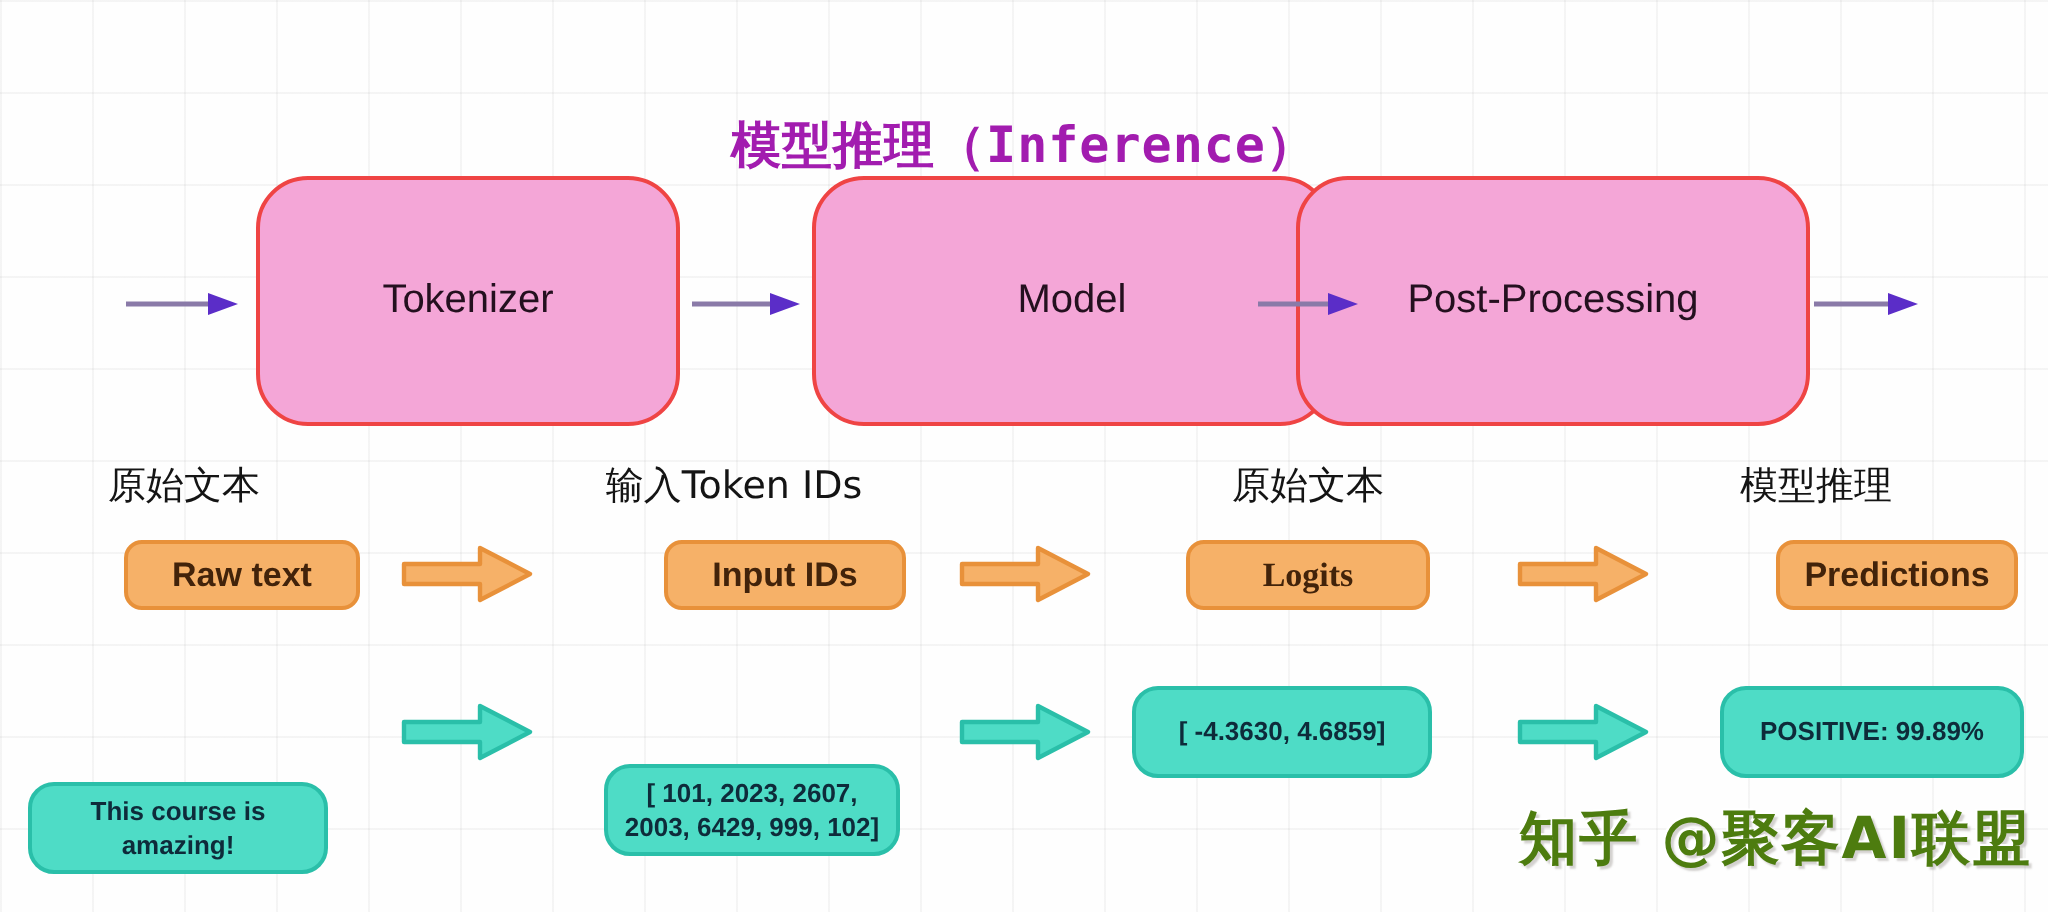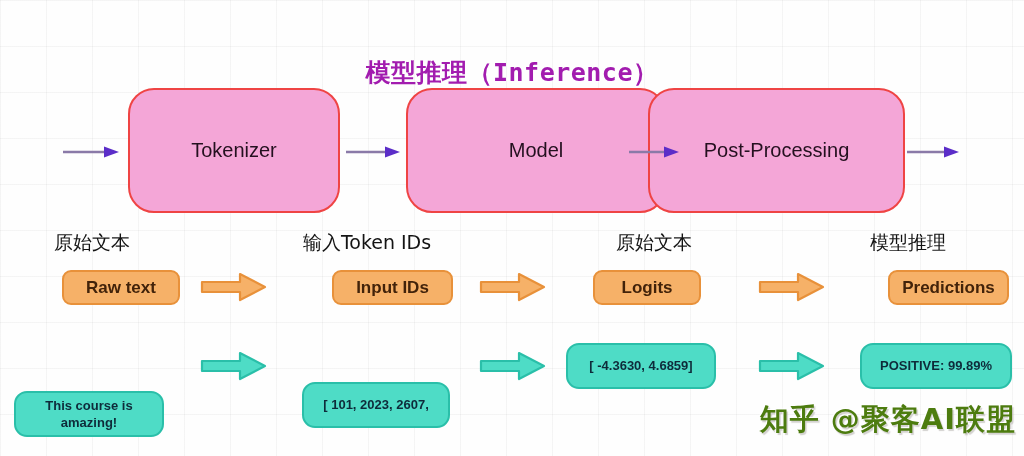--- a/index.html
+++ b/index.html
@@ -48,21 +48,21 @@
   .rl4{ left:848px; width:120px; }
   
   .obox{
     top:270px; height:35px;
     background:#f6b168; border:2px solid #e8913a; border-radius:9px;
     display:flex; align-items:center; justify-content:center;
     font-size:17px; font-weight:700; color:#42230a;
   }
   .ob1{ left:30px;  width:118px;margin-left:32px; }
   .ob2{ left:316px; width:121px;margin-left:16px; }
-  .ob3{ left:593px; width:108px; }
+  .ob3{ left:593px; width:122px;font-family:Liberation Serif, serif; }
   .ob4{ left:872px; width:121px;margin-left:16px; }
   
   .barrow{ height:34px; }
   .barrow.orange{ top:270px; }
   .barrow.teal{ top:349px; }
   .ba1{ left:199px; width:70px; }
   .ba2{ left:478px; width:70px; }
   .ba3{ left:757px; width:70px; }
   
   .tbox{
@@ -143,20 +143,21 @@
 <svg class="abs barrow orange ba3" viewBox="0 0 70 34">
   <polygon points="3,12 41,12 41,4 66,17 41,30 41,22 3,22" fill="#f6b168" stroke="#e8913a" stroke-width="2.2" stroke-linejoin="round"></polygon>
 </svg>
 
 <div class="abs tbox tb1">
   <span>This course is</span>
   <span>amazing!</span>
 </div>
 <div class="abs tbox tb2">
   <span>[ 101, 2023, 2607,</span>
+  <span>2003, 6429, 999, 102]</span>
 </div>
 <div class="abs tbox tb3">
   <span>[ -4.3630, 4.6859]</span>
 </div>
 <div class="abs tbox tb4">
   <span>POSITIVE: 99.89%</span>
 </div>
 
 <svg class="abs barrow teal ba1" viewBox="0 0 70 34">
   <polygon points="3,12 41,12 41,4 66,17 41,30 41,22 3,22" fill="#4edcc6" stroke="#2abfa9" stroke-width="2.2" stroke-linejoin="round"></polygon>

